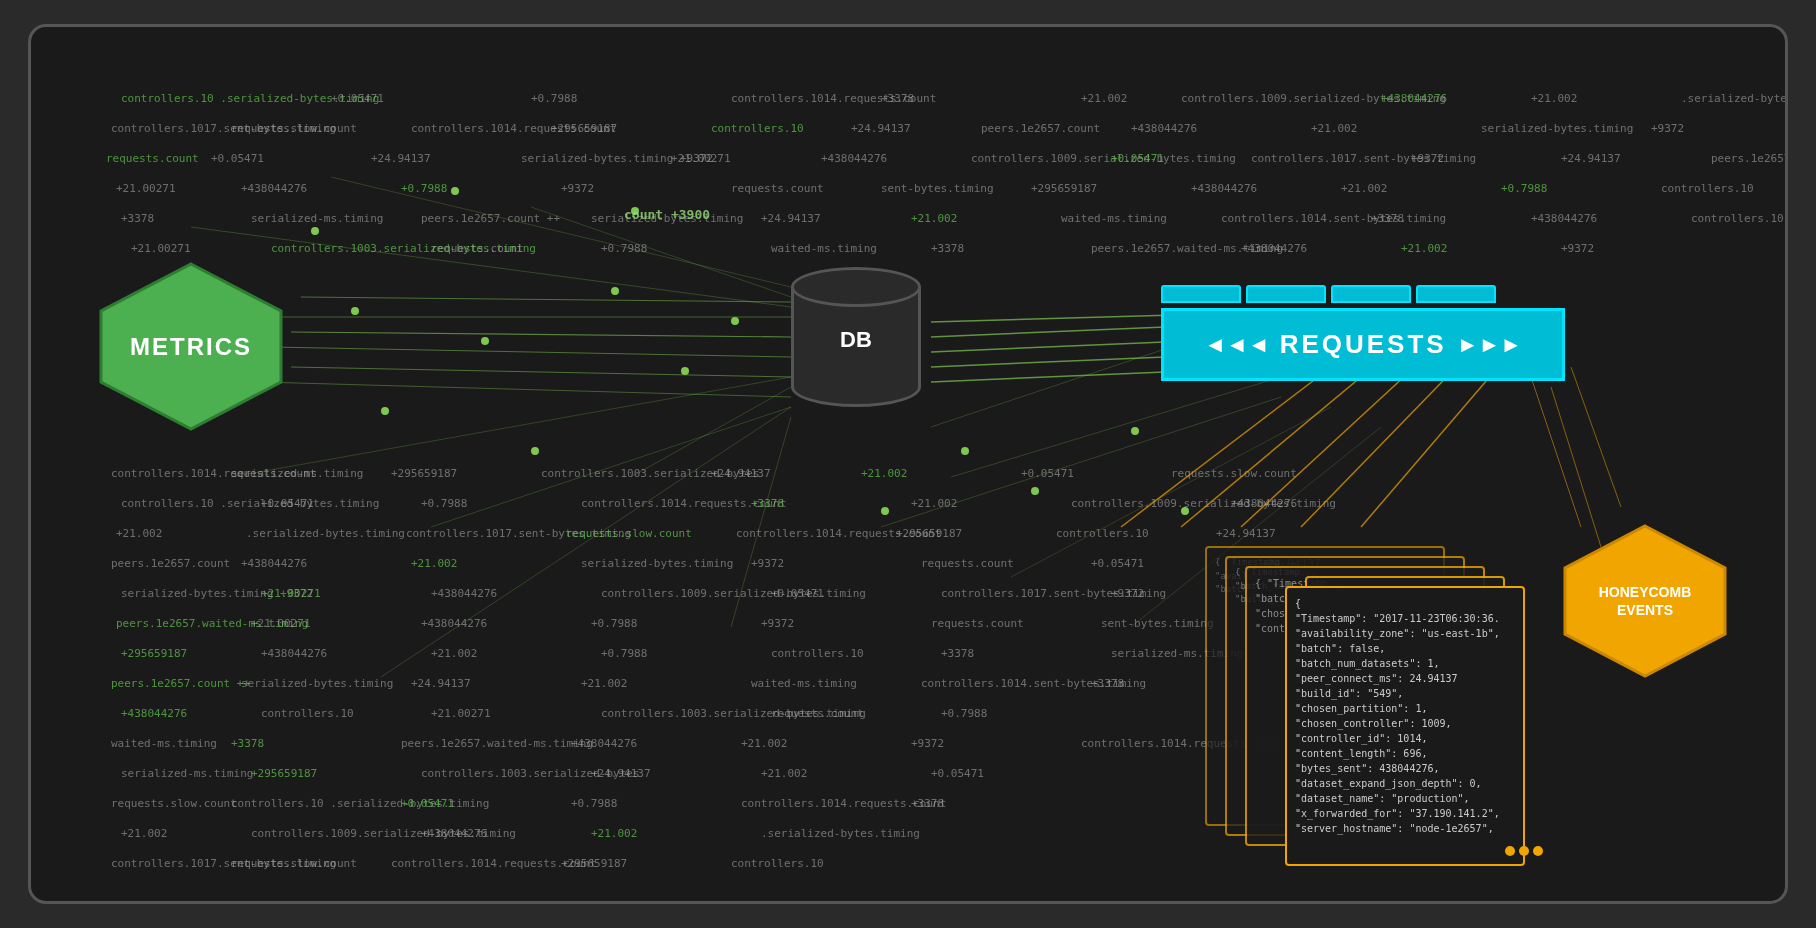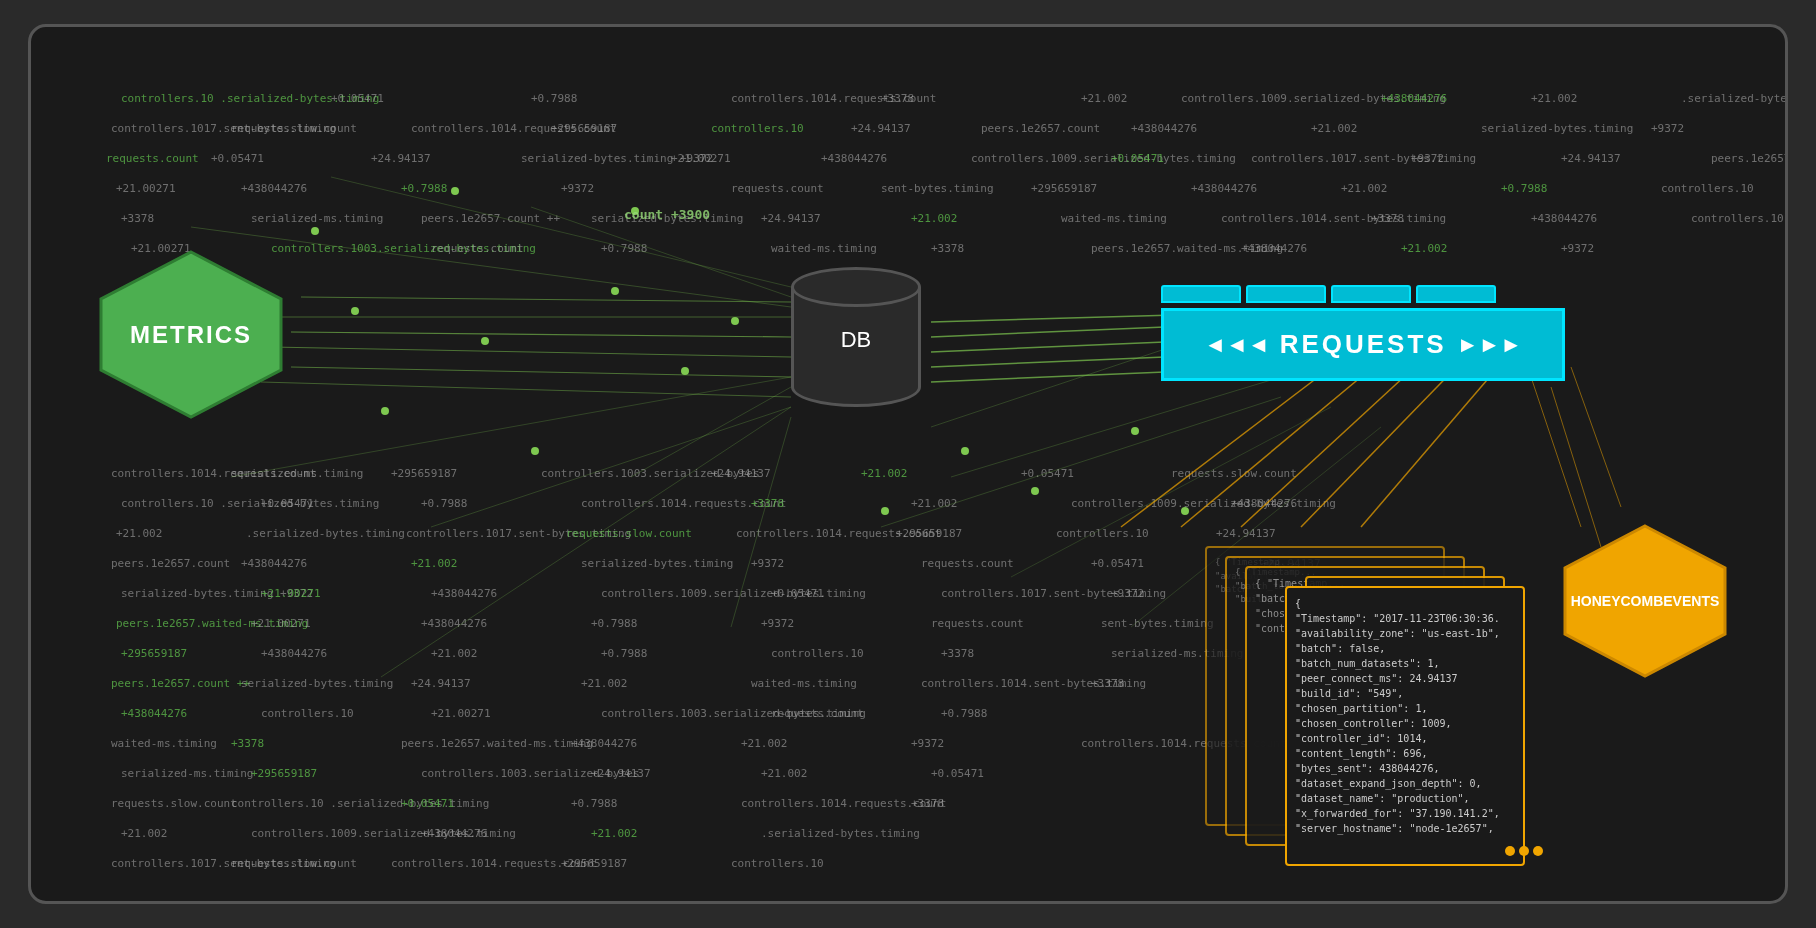--- a/index.html
+++ b/index.html
@@ -54,21 +54,21 @@
       width: 100%;
       height: 100%;
       z-index: 2;
       pointer-events: none;
     }
 
     
     .metrics-hex {
       position: absolute;
       left: 60px;
-      top: 220px;
+      top: 232px;
       width: 200px;
       height: 175px;
       z-index: 10;
     }
     .metrics-hex svg {
       width: 100%;
       height: 100%;
     }
     .metrics-label {
       position: absolute;
@@ -118,21 +118,21 @@
       border-radius: 50%;
       margin-top: -20px;
     }
     .db-label {
       position: absolute;
       top: 50%;
       left: 50%;
       transform: translate(-50%, -40%);
       color: white;
       font-size: 22px;
-      font-weight: normal;
+      font-weight: bold;
       z-index: 12;
       pointer-events: none;
     }
 
     
     .requests-container {
       position: absolute;
       right: 220px;
       top: 258px;
       z-index: 10;
@@ -181,21 +181,21 @@
     }
     .honeycomb-label {
       position: absolute;
       right: 50px;
       bottom: 220px;
       width: 180px;
       height: 160px;
       display: flex;
       align-items: center;
       justify-content: center;
-      flex-direction: row;
+      flex-direction: column;
       color: white;
       font-size: 14px;
       font-weight: bold;
       text-align: center;
       z-index: 11;
       pointer-events: none;
       line-height: 1.3;
     }
     .json-card {
       position: absolute;

